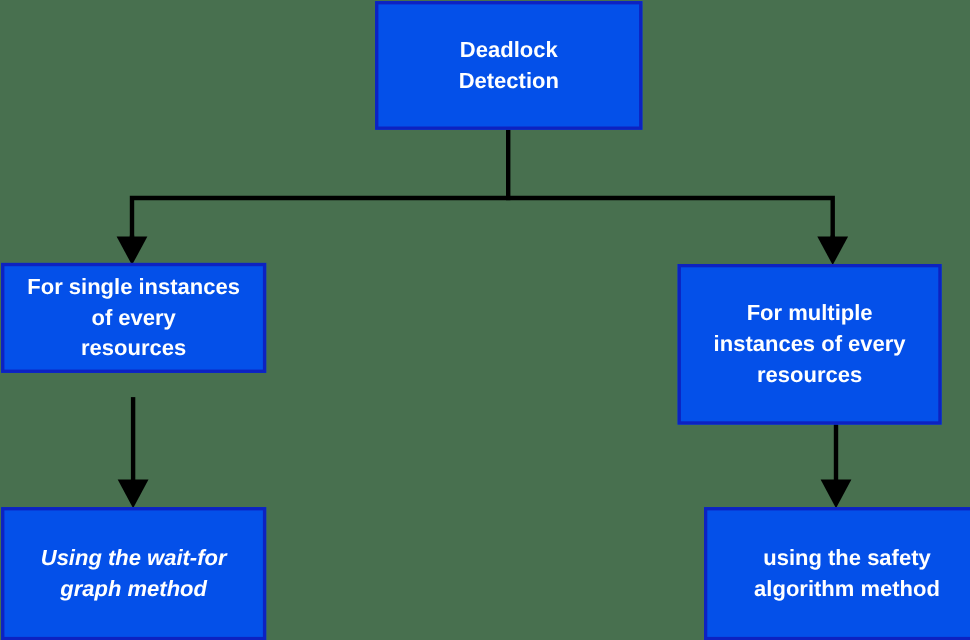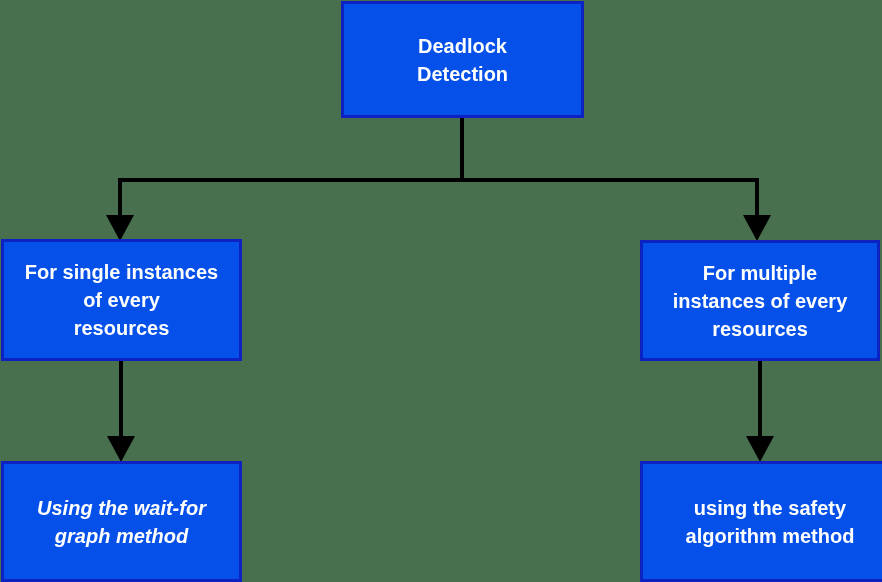--- a/index.html
+++ b/index.html
@@ -51,22 +51,22 @@
     font-weight: bold;
     font-size: 20px;
     line-height: 28px;
   }
   .node .label {
     white-space: pre-line;
     width: 100%;
     padding: 0 16px;
   }
   .node-root        { left: 341px; top: 1px;   width: 243px; height: 117px; }
-  .node-left-mid    { left: 1px;   top: 239px; width: 241px; height: 122px; }
-  .node-right-mid   { left: 640px; top: 240px; width: 240px; height: 121px; }
+  .node-left-mid    { left: 1px;   top: 239px; width: 241px; height: 100px; }
+  .node-right-mid   { left: 616px; top: 240px; width: 240px; height: 146px; }
   .node-left-leaf   { left: 1px;   top: 461px; width: 241px; height: 121px; font-style: italic; }
   .node-right-leaf  { left: 640px; top: 461px; width: 260px; height: 121px; }
 </style>
 </head>
 <body>
 
 <div class="canvas">
 
   <svg class="connectors" viewBox="0 0 882 582" aria-hidden="true">
 

